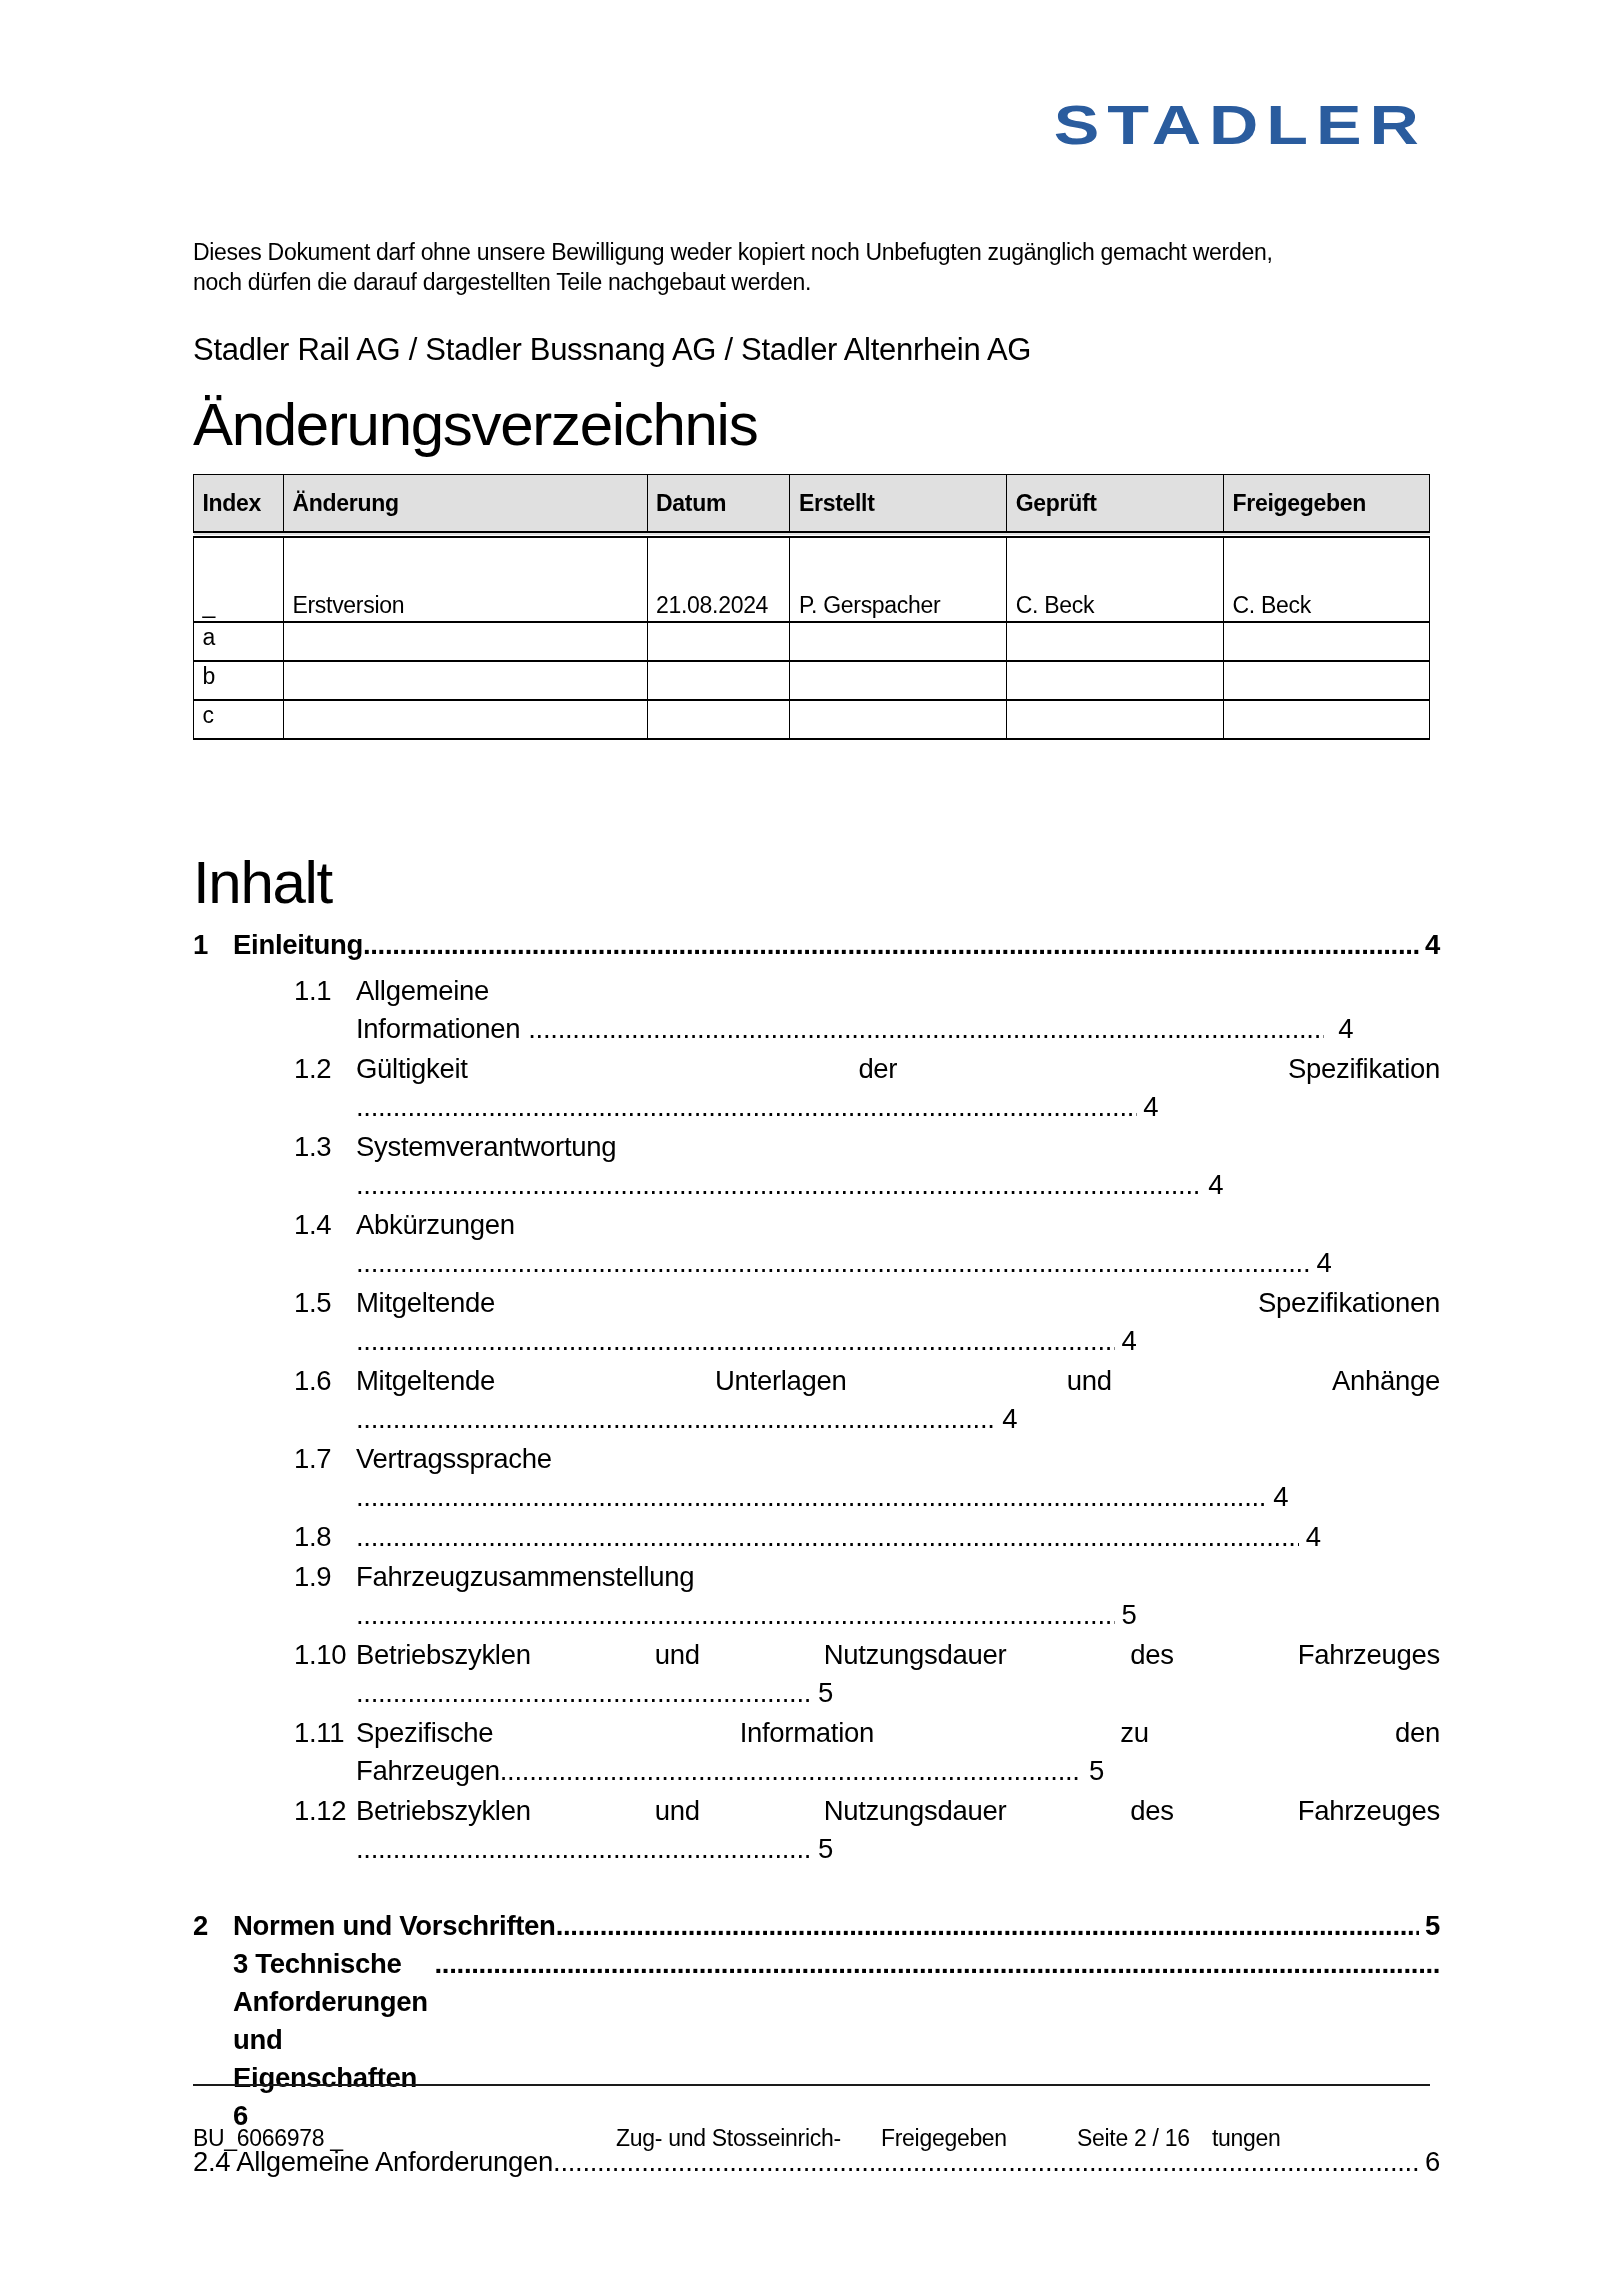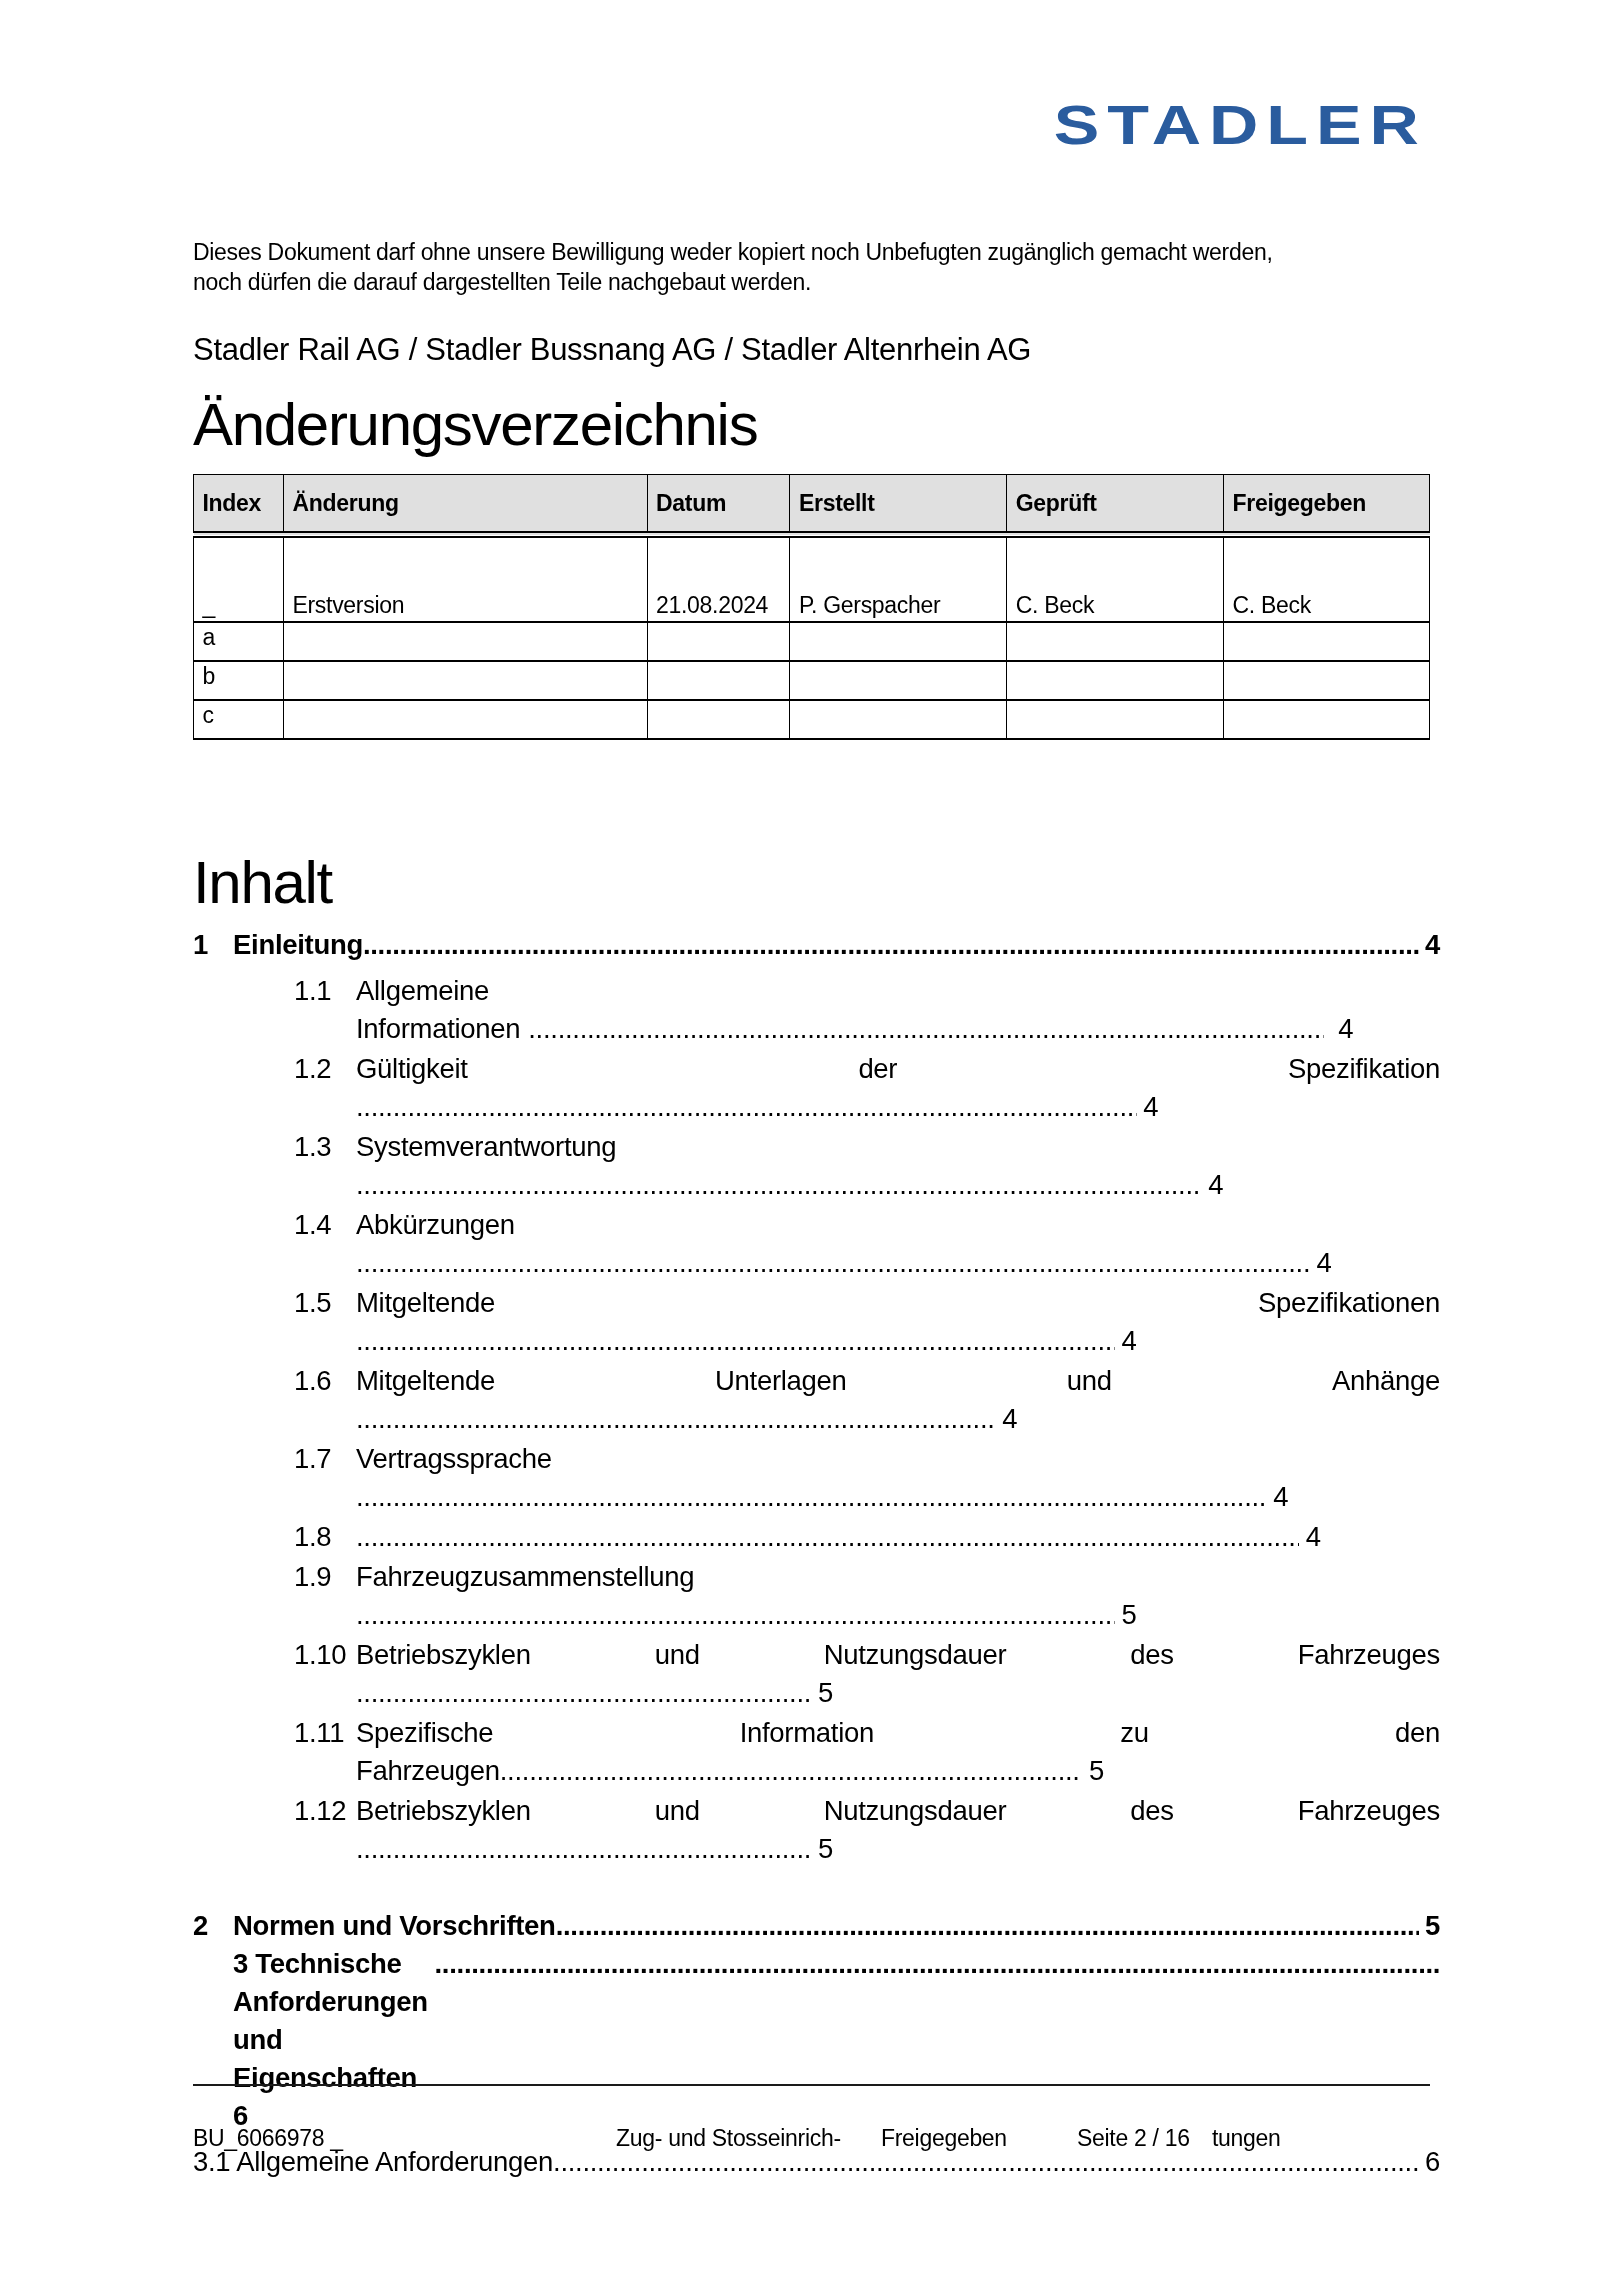--- a/index.html
+++ b/index.html
@@ -372,21 +372,21 @@
 
     <div class="toc-entry-3">
       <div class="leadrow">
         <span>3 Technische Anforderungen und Eigenschaften</span>
         <span class="dots">....................................................................................................................................................................................................................................................................................................................................................................................................................................</span>
       </div>
       <div class="lone-page">6</div>
     </div>
 
     <div class="toc-entry-3-1">
-      <span class="label">3.1 Allgemeine Anforderungen</span>
+      <span class="label">2.4 Allgemeine Anforderungen</span>
       <span class="dots">....................................................................................................................................................................................................................................................................................................................................................................................................................................</span>
       <span class="pg">6</span>
     </div>
 
   </div>
 
   <div class="footer-rule"></div>
 
   <div class="footer">
     <span class="f-docid">BU_6066978 _</span>

